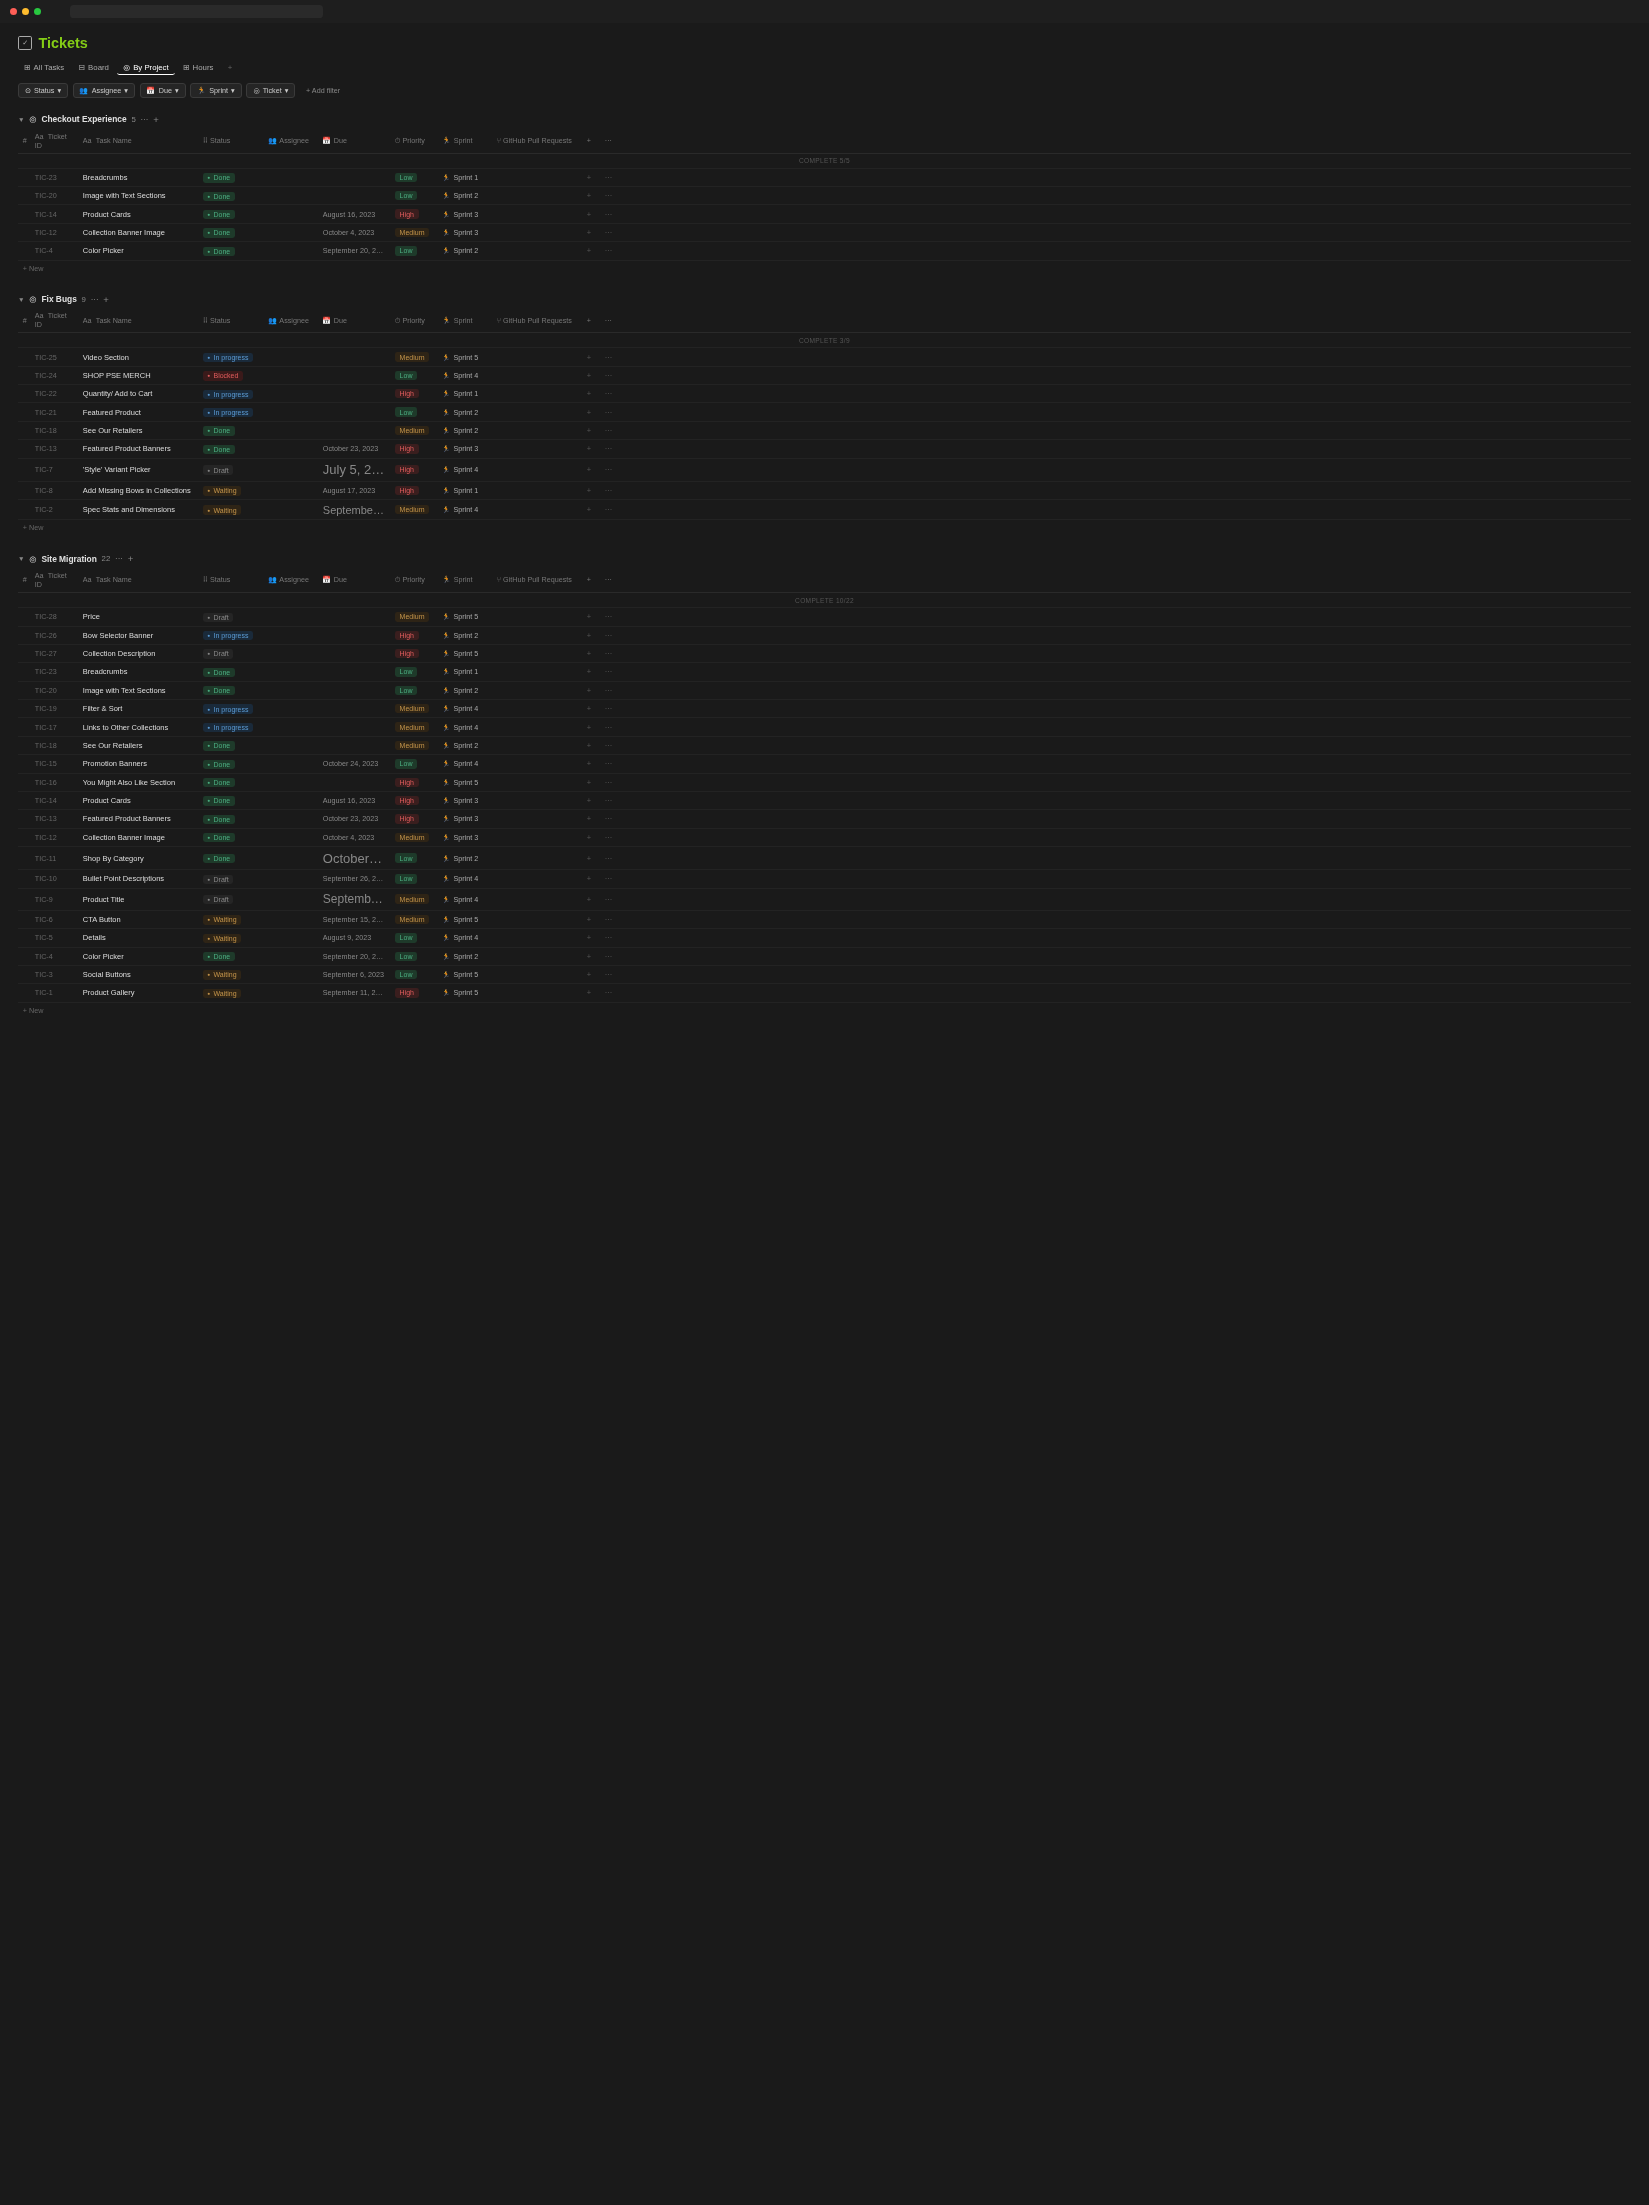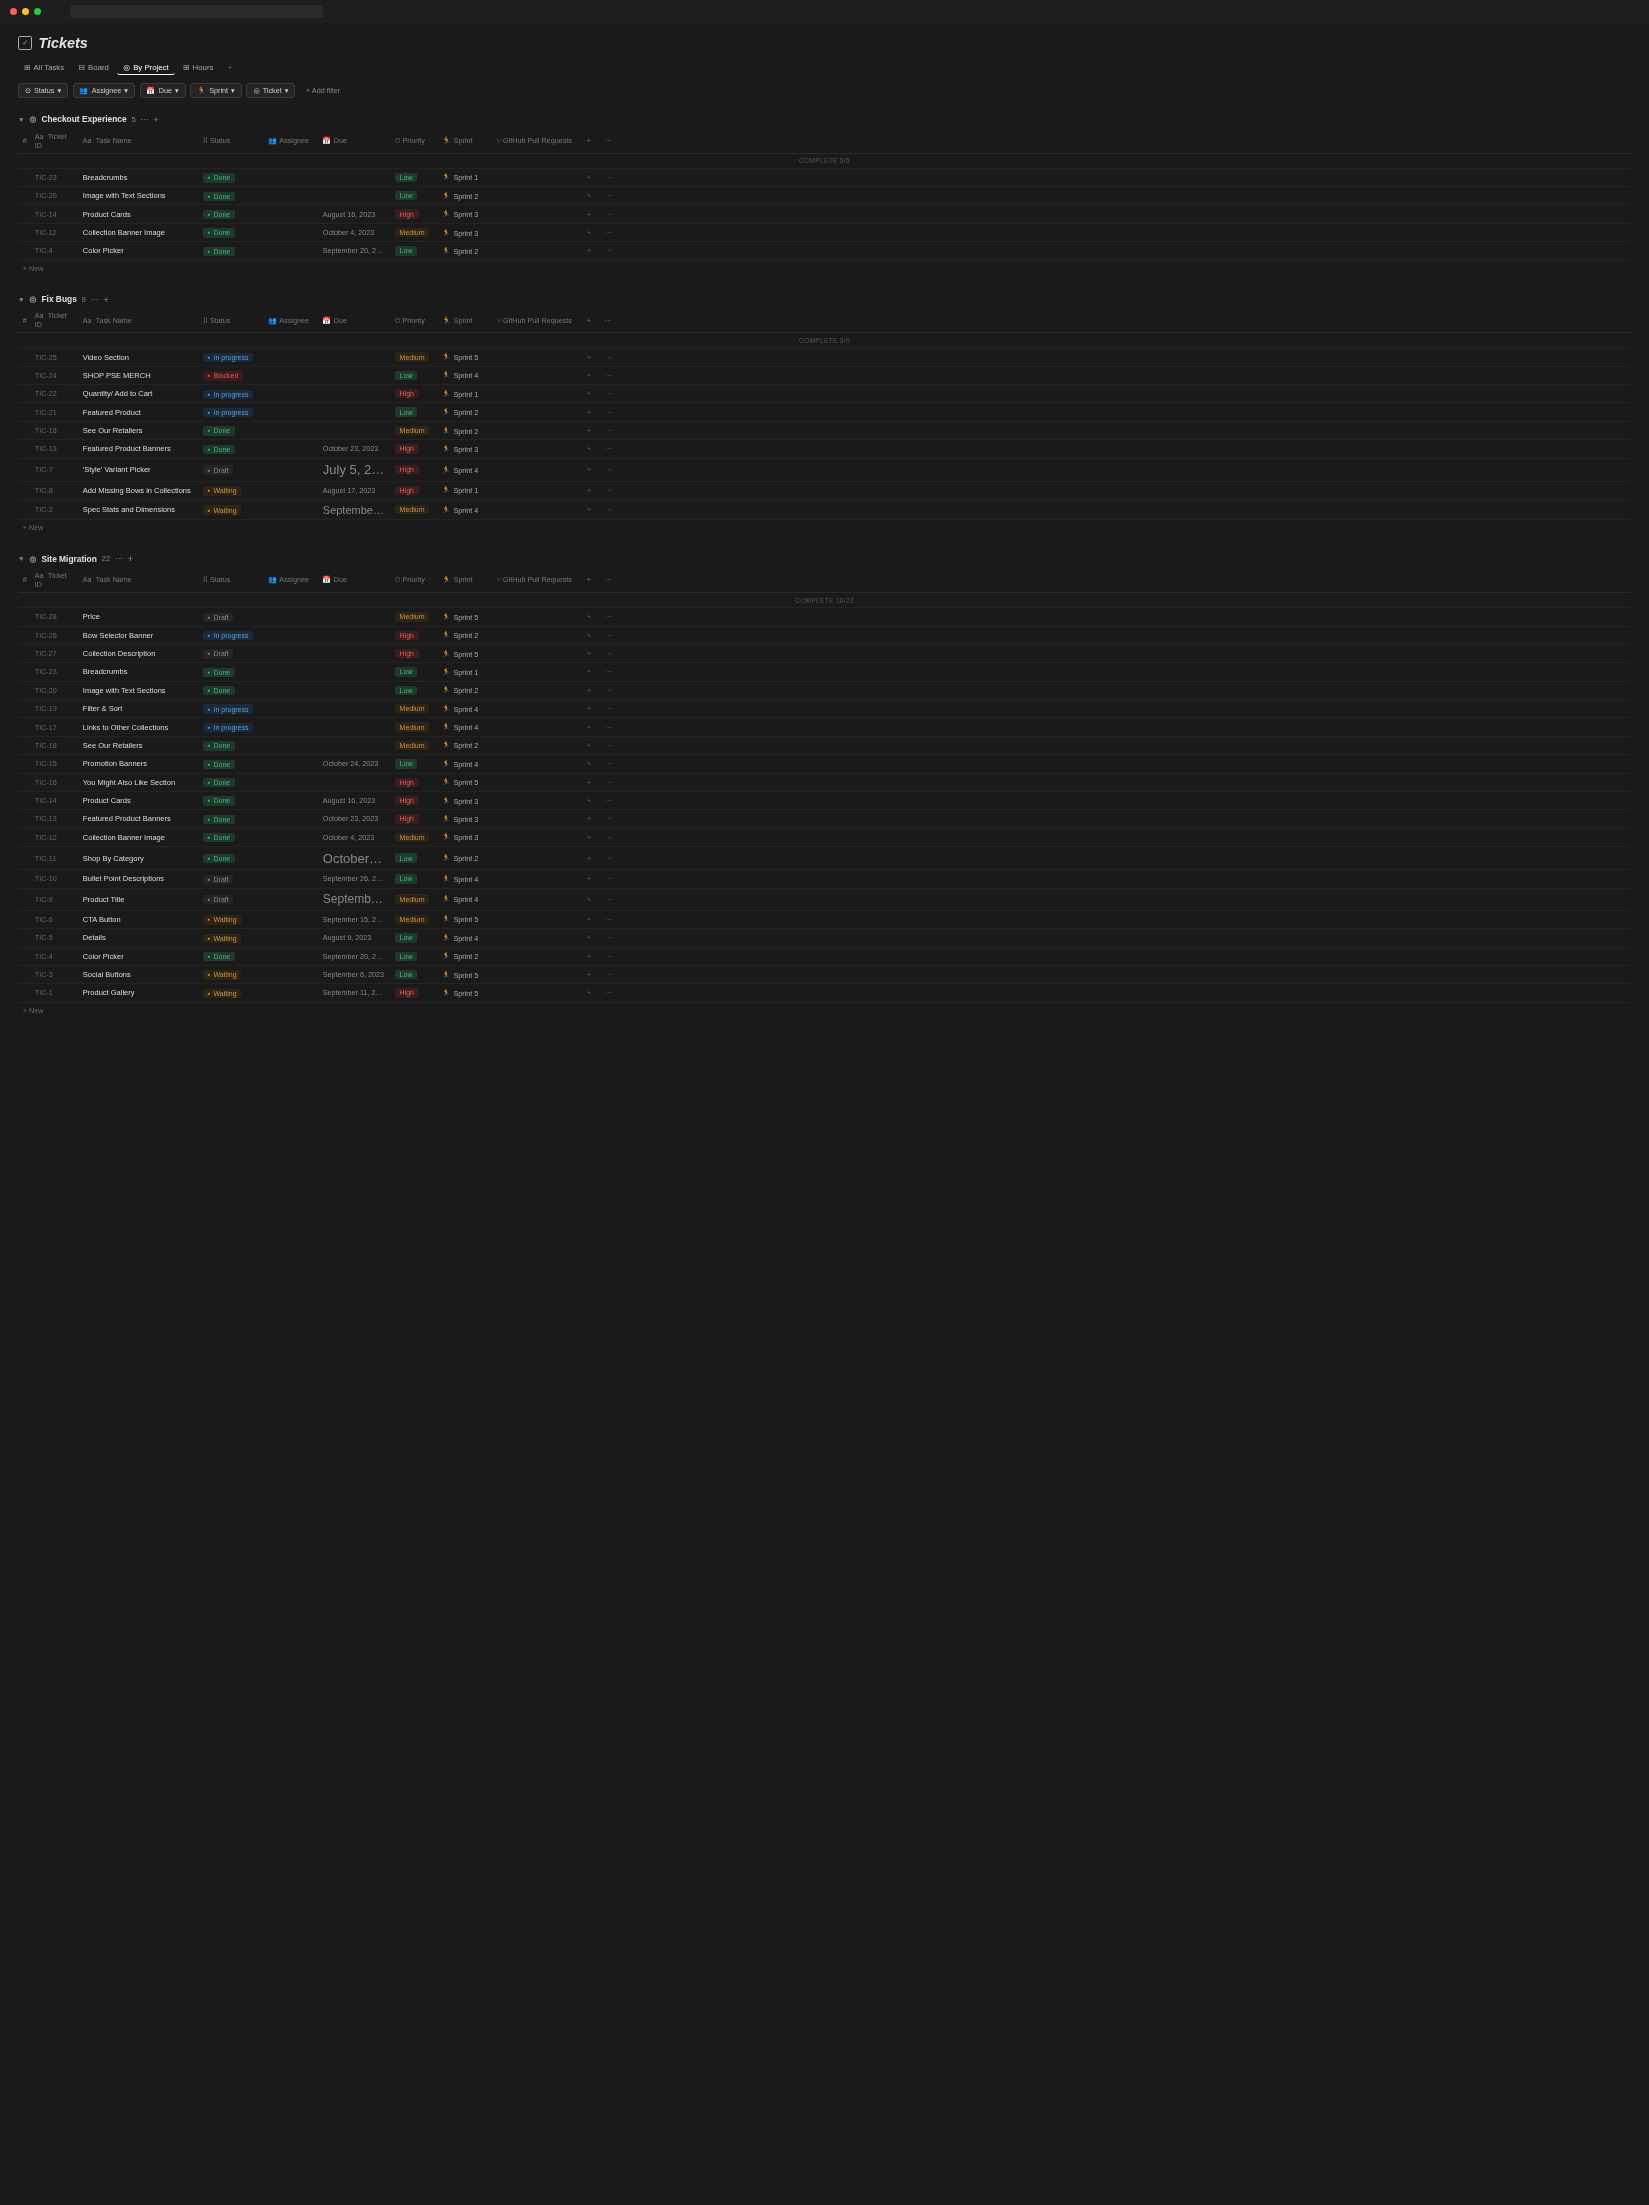--- a/index.html
+++ b/index.html
@@ -43,22 +43,21 @@
     .page-icon {
       width: 14.4px; height: 14.4px;
       border: 1.2px solid #aaa;
       border-radius: 1.8px;
       display: flex; align-items: center; justify-content: center;
       color: #aaa; font-size: 7.2px;
     }
     .page-title {
       font-size: 14.4px;
       font-weight: 700;
-      color: #e5e5e5;
-      font-style: italic;
+      color: #84cc16;
     }
     .view-tabs {
       display: flex;
       gap: 2.4px;
       margin-bottom: 7.2px;
       align-items: center;
     }
     .view-tab {
       padding: 2.4px 6px;
       border-radius: 2.4px;
@@ -181,21 +180,21 @@
       align-items: center;
       padding: 1.2px 4.8px;
       border-radius: 2.4px;
       font-size: 7px;
       font-weight: 500;
     }
     .priority-low { background: #1e3a2a; color: #4caf82; }
     .priority-medium { background: #2e2416; color: #c4944a; }
     .priority-high { background: #3a1e1e; color: #e05c5c; }
     .sprint-label {
-      display: inline-flex; align-items: flex-start; gap: 2.4px;
+      display: inline-flex; align-items: flex-end; gap: 2.4px;
       color: #aaa; font-size: 7.2px;
     }
     .sprint-icon { color: #888; font-size: 6.6px; }
     .complete-label {
       text-align: center;
       color: #555;
       font-size: 6.6px;
       padding: 3.6px 0;
       letter-spacing: 0.3px;
     }

